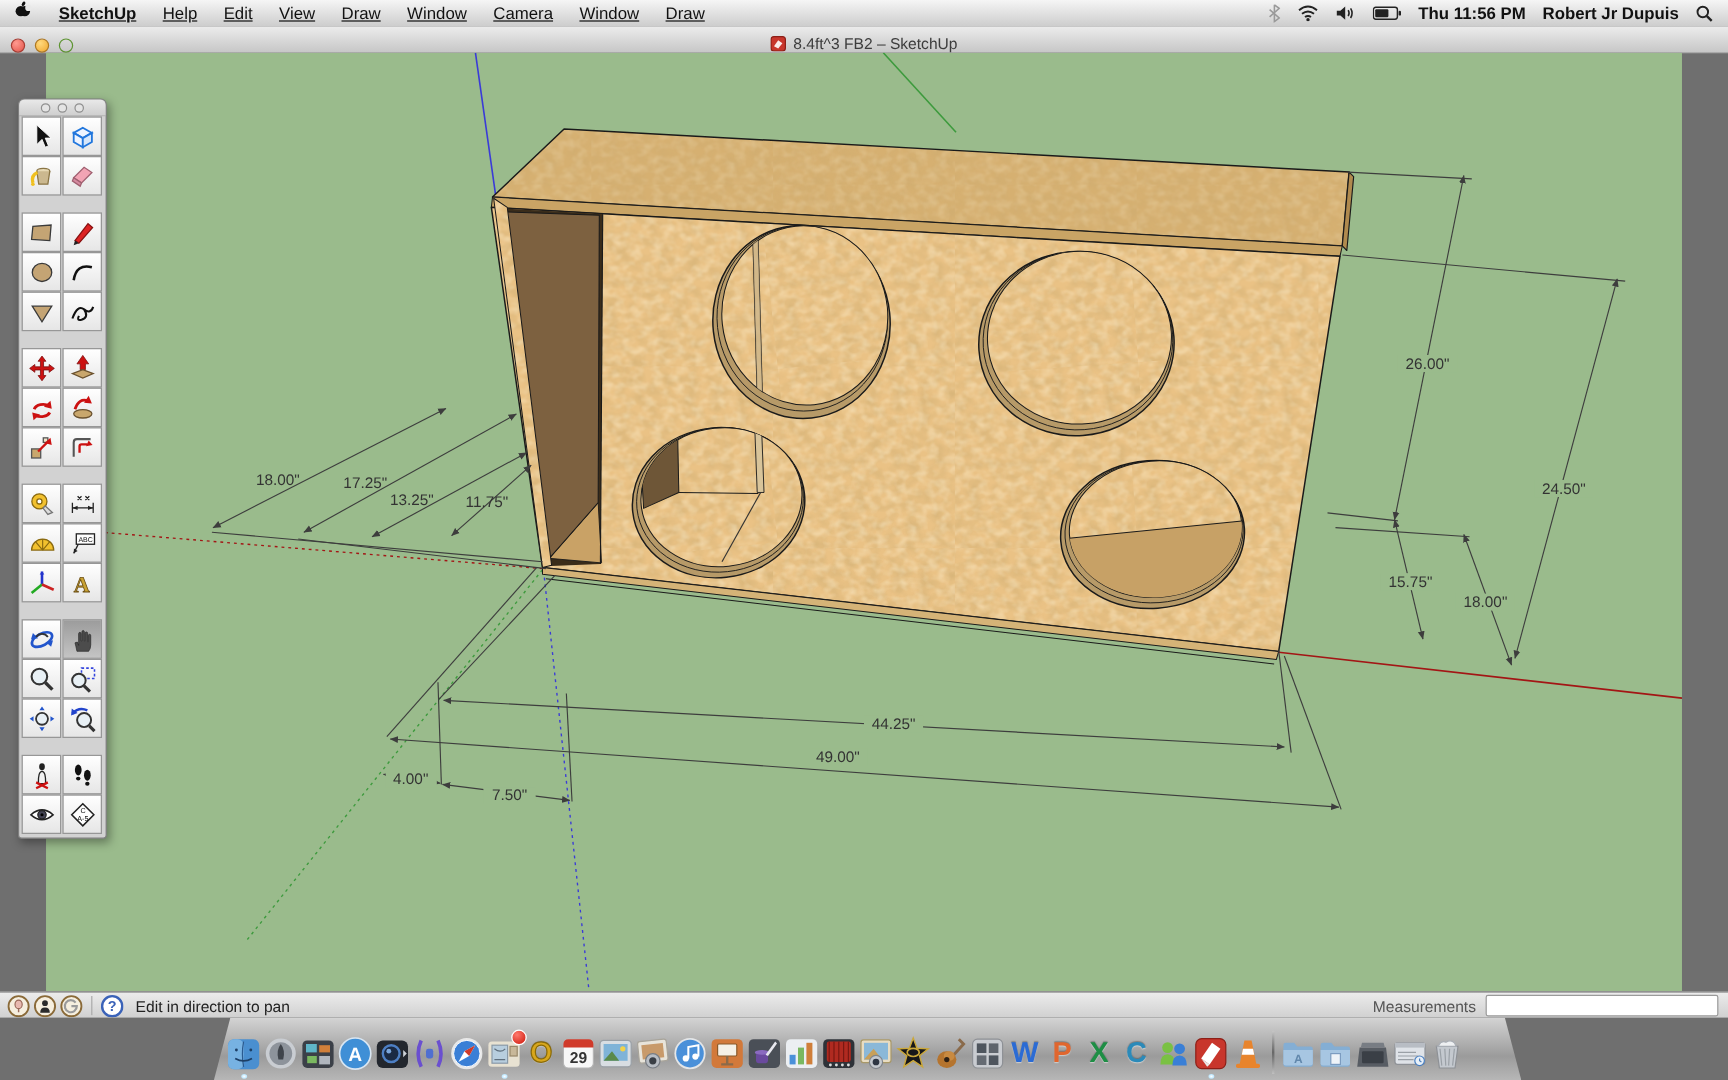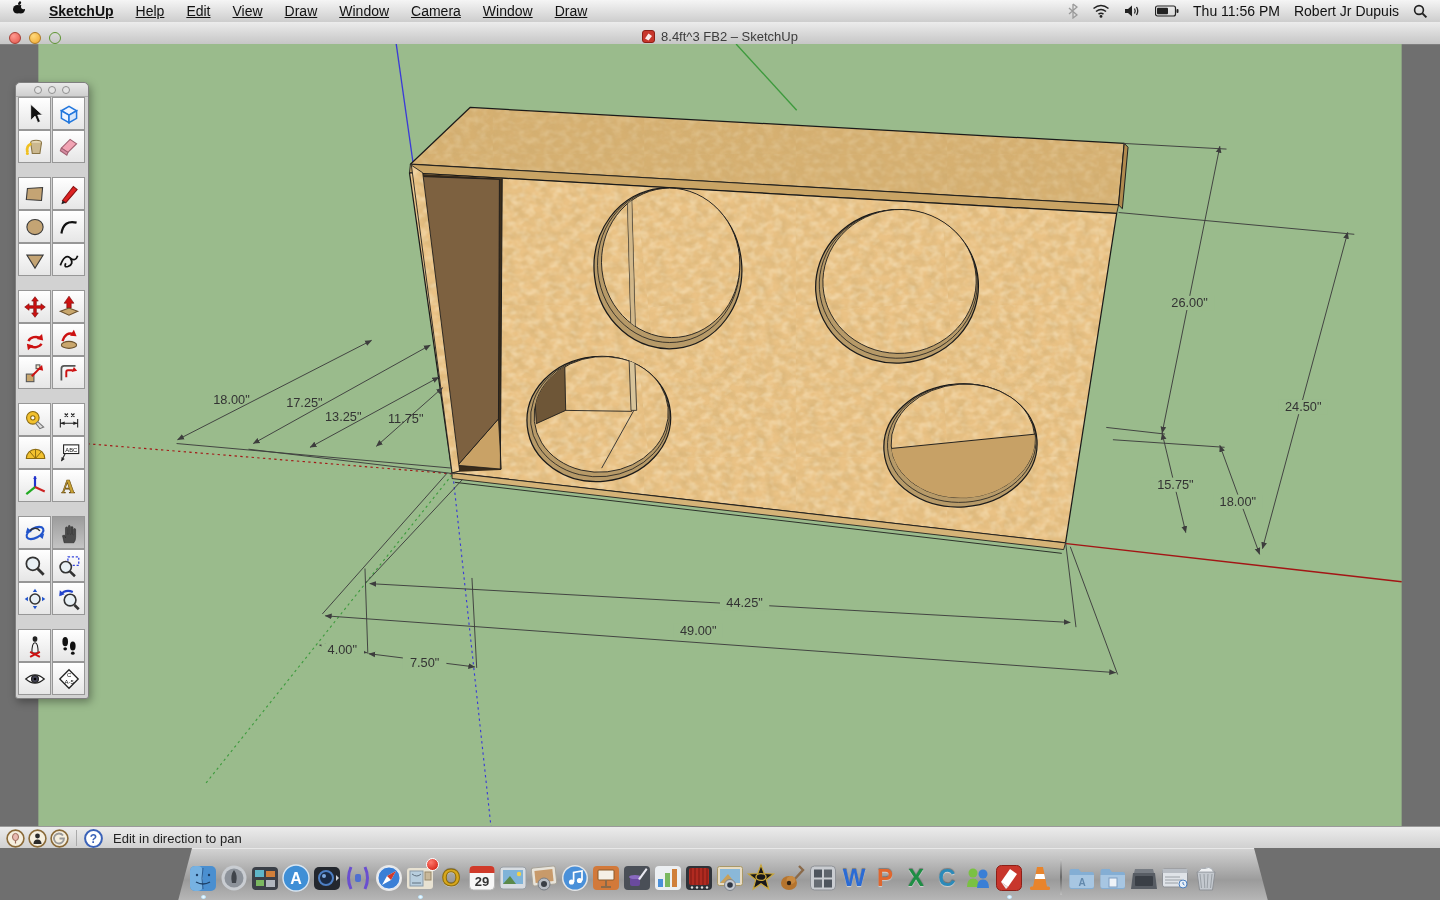--- a/index.html
+++ b/index.html
@@ -4,21 +4,21 @@
 <style>
   html,body{margin:0;padding:0;width:1440px;height:900px;overflow:hidden;
     font-family:"Liberation Sans",sans-serif;background:#6f6f6f;}
   
   .menubar{position:absolute;left:0;top:0;width:1440px;height:22px;
     background:linear-gradient(#f5f5f5,#cdcdcd);border-bottom:1px solid #8e8e8e;
     display:flex;align-items:center;font-size:14px;color:#111;}
   .menubar .mitem{padding:0 11px;line-height:22px;text-decoration:underline;}
   .menubar .app{font-weight:bold;}
   .mb-right{margin-left:auto;display:flex;align-items:center;gap:14px;padding-right:12px;}
-  .mb-right .txt{font-weight:normal;font-size:14px;color:#111;}
+  .mb-right .txt{font-weight:bold;font-size:14px;color:#111;}
   .mb-ic{display:inline-flex;align-items:center;}
   
   .titlebar{position:absolute;left:0;top:22px;width:1440px;height:22px;
     background:linear-gradient(#ececec,#c6c6c6);border-bottom:1px solid #7e7e7e;
     display:flex;align-items:flex-end;}
   .lights{display:flex;gap:8px;padding-left:9px;}
   .light{width:12px;height:12px;border-radius:50%;box-sizing:border-box;}
   .l-close{background:radial-gradient(circle at 35% 30%,#ff9a90,#e2544a);border:1px solid #a83d34;}
   .l-min{background:radial-gradient(circle at 35% 30%,#ffd97d,#f0a72e);border:1px solid #ad7823;}
   .l-zoom{background:radial-gradient(circle at 35% 30%,#c8f39a,#7cc943;);border:1px solid #5d9431;}
@@ -555,20 +555,24 @@
       <circle cx="9.5" cy="9.5" r="8.4" fill="#f6efdf" stroke="#8a6a38" stroke-width="1.6"></circle>
       <path d="M13 6.5 A5 5 0 1 0 14 9.5 H9.5" fill="none" stroke="#9a9a9a" stroke-width="1.8"></path>
       </svg>
     <span class="sb-sep"></span>
     <svg width="19" height="19" viewBox="0 0 19 19">
       <circle cx="9.5" cy="9.5" r="8.4" fill="#fff" stroke="#3a62b8" stroke-width="2"></circle>
       <text x="9.5" y="13.6" text-anchor="middle" font-size="12" font-weight="bold" font-family="Liberation Sans, sans-serif" fill="#3a62b8">?</text>
       </svg>
   </div>
   <span class="sb-hint">Edit in direction to pan</span>
+  <div class="sb-right">
+    <span class="sb-mlabel">Measurements</span>
+    <input class="sb-input" type="text" value="" style="">
+  </div>
 </div>
 
 <div class="dockstrip">
   <div class="shelf"></div>
   <div class="dock">
     <div class="dk">
         <svg width="30" height="30" viewBox="0 0 30 30">
           <rect x="2" y="3" width="26" height="25" rx="5" fill="#4a8fd0"></rect>
           <rect x="2" y="3" width="13" height="25" rx="5" fill="#77b2e2"></rect>
           <path d="M15 5 Q13 15 15 26" stroke="#2a5a90" fill="none"></path>

